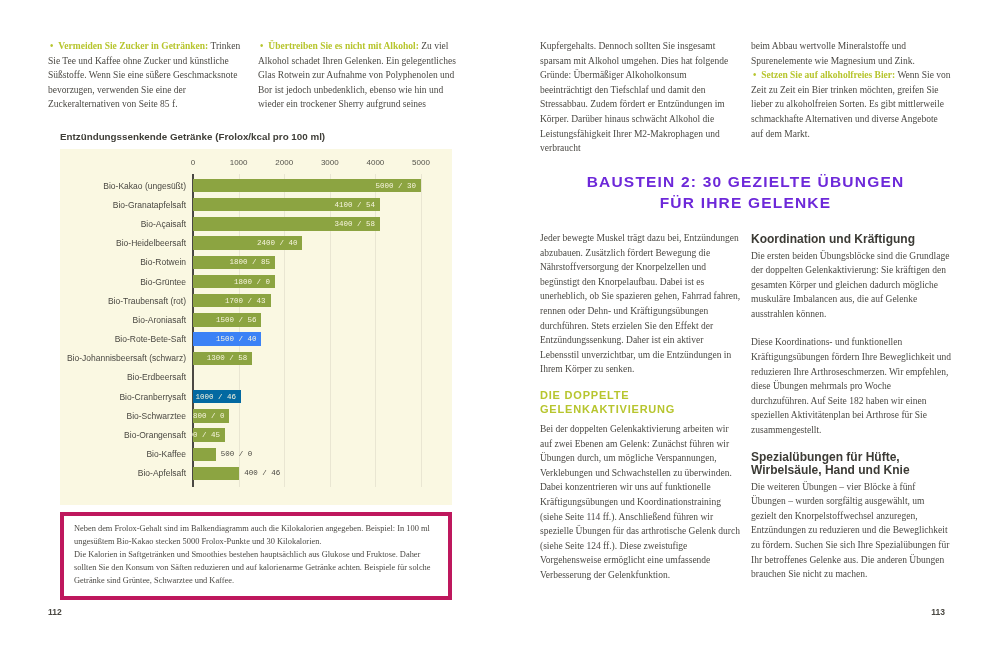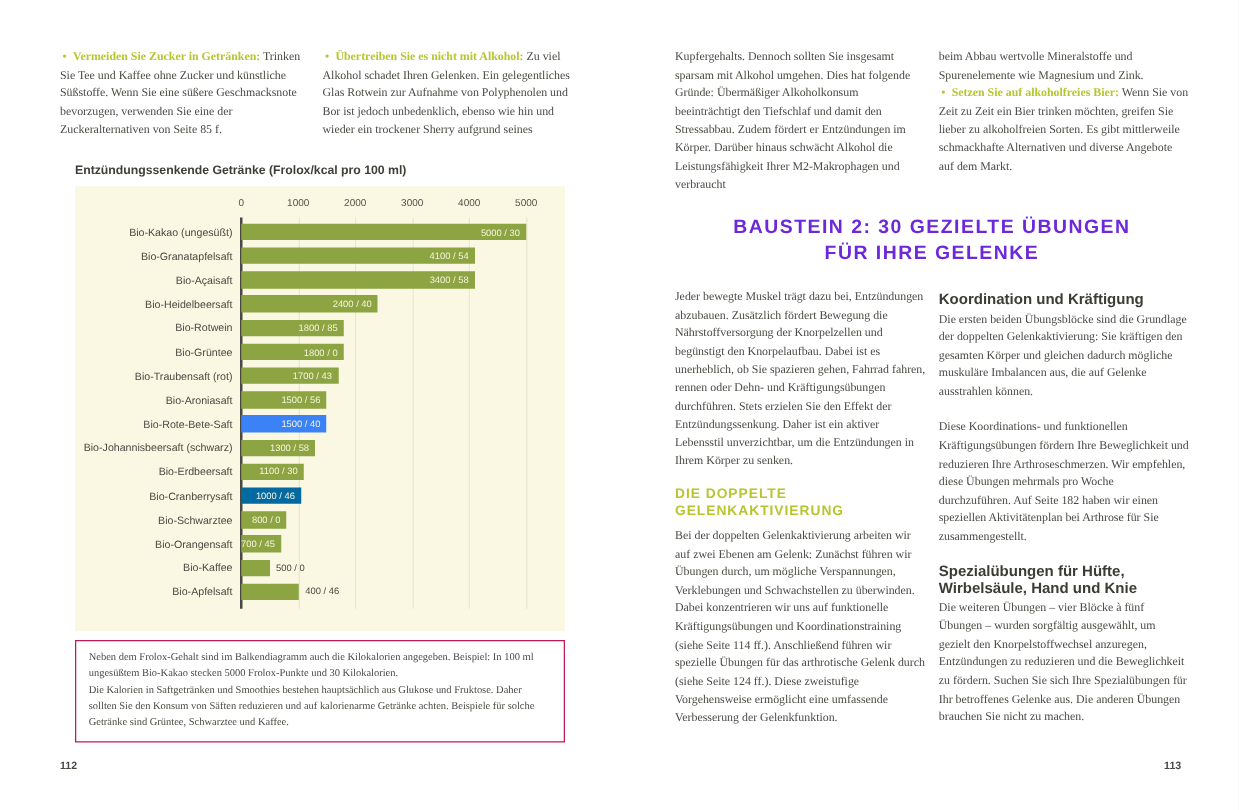--- a/index.html
+++ b/index.html
@@ -36,27 +36,27 @@
   .crow{display:flex;align-items:center;height:19.2px;}
   .clabel{
     width:126px;padding-right:7px;text-align:right;flex:none;
     font-family:"Liberation Sans",sans-serif;font-size:8.5px;color:#4A4842;
     white-space:nowrap;
   }
   .cbarwrap{position:relative;height:13.4px;flex:none;width:259px;}
   .cbar{position:absolute;left:0;top:0;height:100%;background:#8CA441;}
   .cval{
     position:absolute;top:50%;transform:translateY(-50%);
-    font-family:Liberation Sans, sans-serif;font-size:7.5px;white-space:nowrap;
+    font-family:Liberation Mono, monospace;font-size:7.5px;white-space:nowrap;
   }
   .cval.inside{right:5px;color:#F7F4DE;}
   .cval.outside{left:calc(100% + 5px);color:#4A4842;}
   #footnote{
     left:60px;top:512px;width:392px;box-sizing:border-box;
-    border:1px solid #be185d;background:#ffffff;padding:7px 10px 8px 10px;
+    border:4px solid #be185d;background:#ffffff;padding:7px 10px 8px 10px;
     font-size:8.4px;line-height:12.9px;color:#4B4944;
   }
   #footnote p{margin:0;}
   .pagenum{
     font-family:"Liberation Sans",sans-serif;font-weight:bold;
     font-size:8.5px;color:#4A4842;
   }
   
   #main-heading{
     left:540px;top:171px;width:411px;text-align:center;
@@ -182,25 +182,20 @@
         <div class="crow">
           <div class="clabel">Bio-Johannisbeersaft (schwarz)</div>
           <div class="cbarwrap">
             <div class="cbar" style="width: 59.28px; background: rgb(140, 164, 65);">
               <span class="cval inside">1300 / 58</span>
             </div>
           </div>
         </div>
         <div class="crow">
           <div class="clabel">Bio-Erdbeersaft</div>
-          <div class="cbarwrap">
-            <div class="cbar" style="width: 50.16px; background: rgb(140, 164, 65);">
-              <span class="cval inside">1100 / 30</span>
-            </div>
-          </div>
         </div>
         <div class="crow">
           <div class="clabel">Bio-Cranberrysaft</div>
           <div class="cbarwrap">
             <div class="cbar" style="width: 32px; background: #0369a1; padding-left: 16px;">
               <span class="cval inside">1000 / 46</span>
             </div>
           </div>
         </div>
         <div class="crow">

